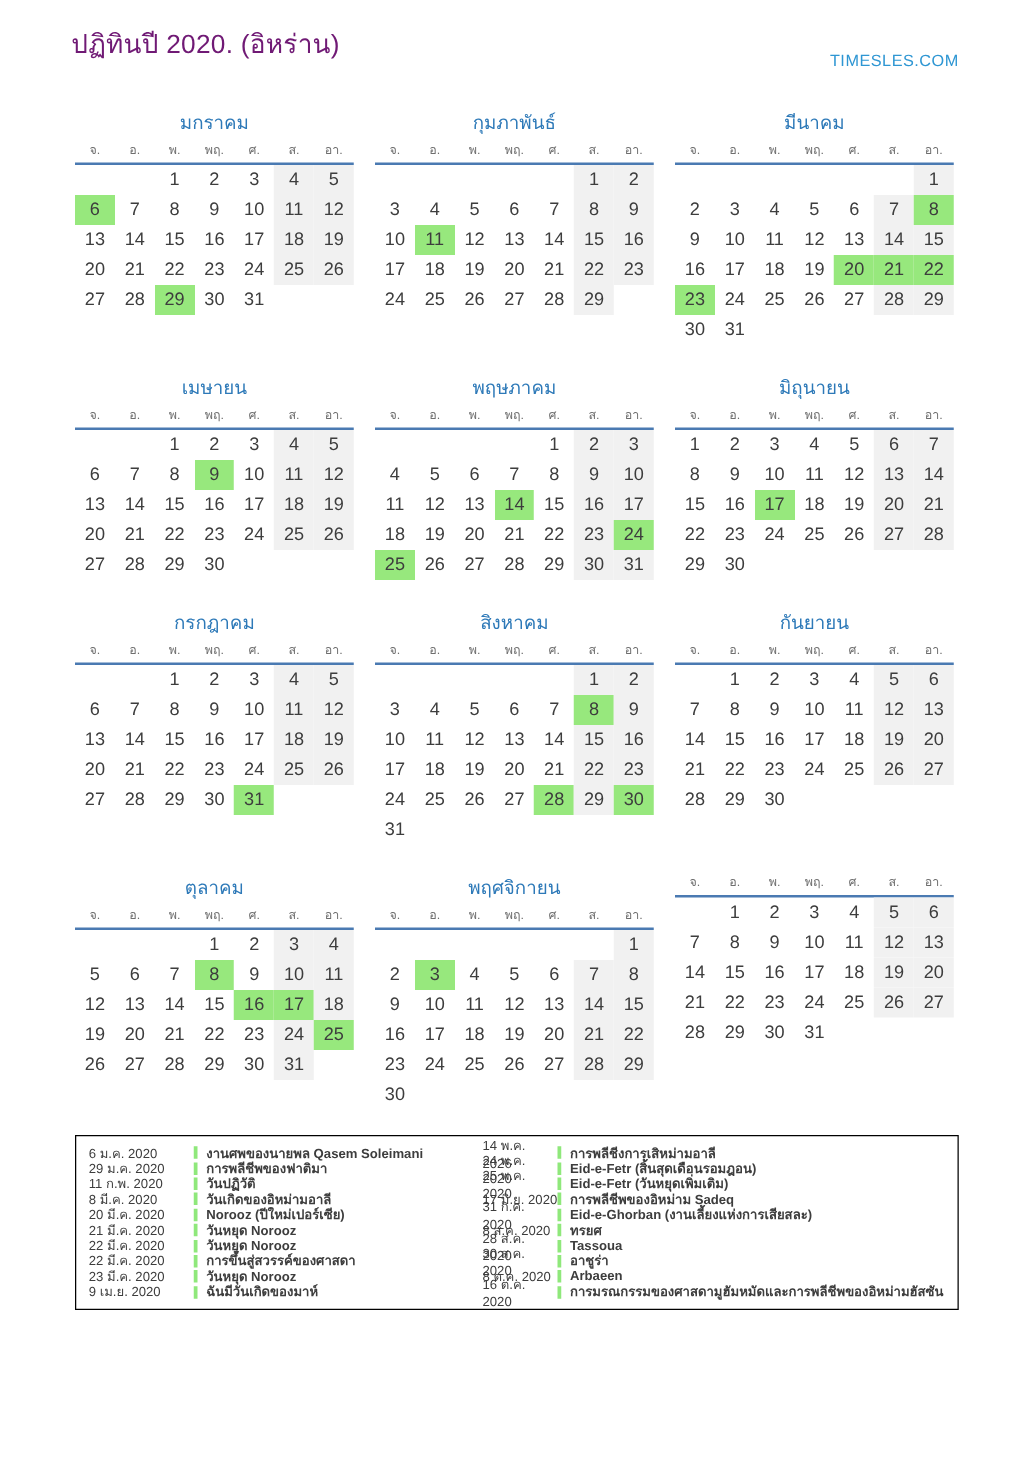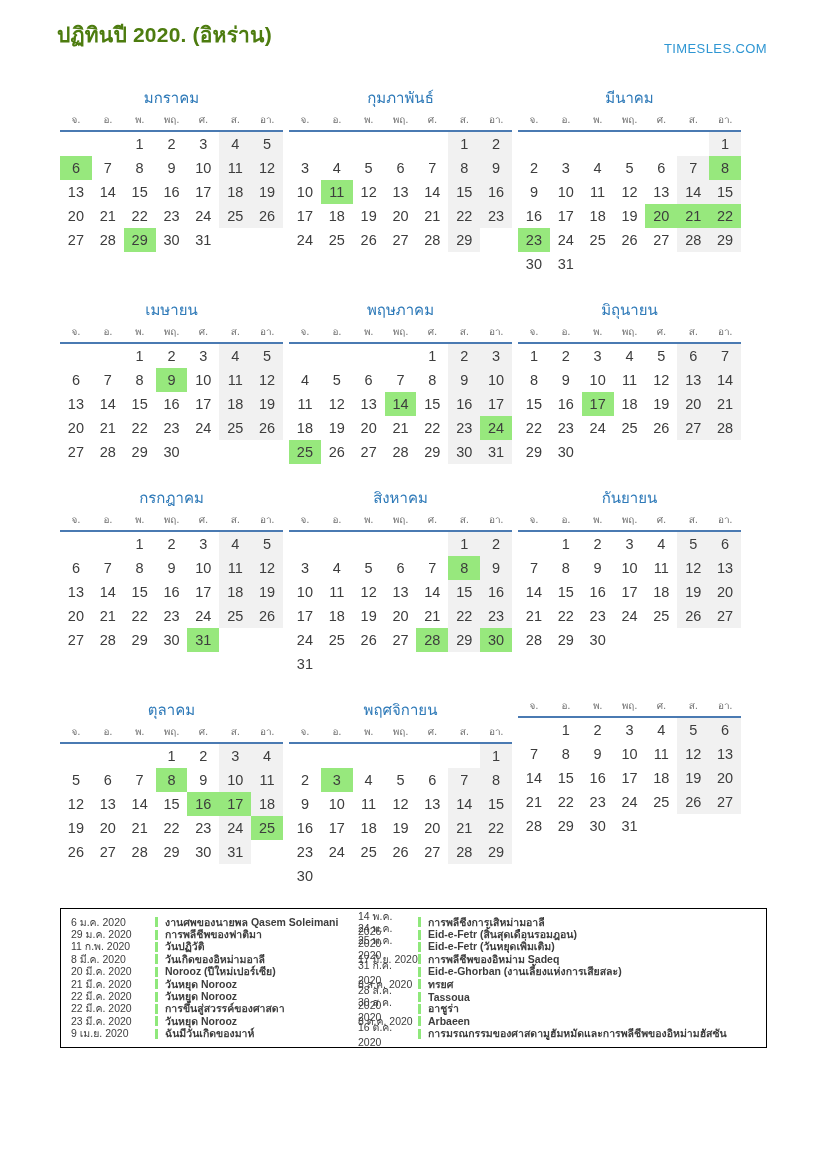--- a/index.html
+++ b/index.html
@@ -5,47 +5,48 @@
   * { margin:0; padding:0; box-sizing:border-box; }
   html,body { background:#ffffff; }
   body {
     width:827px; height:1169px; position:relative; overflow:hidden;
     font-family:"Liberation Sans","DejaVu Sans",sans-serif;
   }
   .topbar {
     display:flex; justify-content:space-between; align-items:flex-start;
     padding:18px 60px 0 57px;
   }
-  .page-title { font-size:21px; font-weight:bold; color:#4d7c0f; letter-spacing:0.2px; }
+  .page-title { font-size:21px; font-weight:normal; color:#701a75; letter-spacing:0.2px; }
   .site-link { margin-top:23px; font-size:13px; color:var(--site-blue); text-decoration:none; letter-spacing:0.4px; cursor:pointer; }
 
   .months {
     margin:24px 60px 0 60px;
     display:grid;
     grid-template-columns:repeat(3,223px);
     grid-template-rows:212px 188px 212px auto;
-    column-gap:6px;
+    column-gap:17px;
   }
   .month { padding-top:6px; }
   .month-name { text-align:center; color:var(--month-blue); font-size:15px; height:26px; }
   .weekrow { display:flex; width:223px; }
   .weekhead { border-bottom:2px solid var(--line-blue); padding-bottom:3px; }
   .wd { flex:1; text-align:center; font-size:10px; color:#6e6e6e; }
   .day {
     flex:1; height:24px; line-height:24px; text-align:center;
     font-size:14.5px; color:var(--text-dark);
   }
   .day.weekend { background:var(--weekend-gray); }
   .day.holiday { background:var(--holiday-green); }
 
   .legend {
     margin:20px 60px 0 60px;
     border:1px solid #000;
     padding:7px 8px 7px 10px;
     display:flex;
+    gap:28px;
   }
   .legend-col { display:block; }
   .legend-col.left { width:287px; flex-shrink:0; }
   .legend-col.right { flex:1; }
   .legend-row { display:flex; align-items:center; height:12.4px; }
   .legend-date { font-size:10.5px; color:var(--text-dark); flex-shrink:0; }
   .legend-col.left .legend-date { width:84px; }
   .legend-col.right .legend-date { width:60px; }
   .legend-bar { width:3px; height:10px; background:var(--legend-green); margin-right:7px; flex-shrink:0; }
   .legend-label { font-size:10.5px; color:var(--text-dark); white-space:nowrap;font-weight:bold; }

